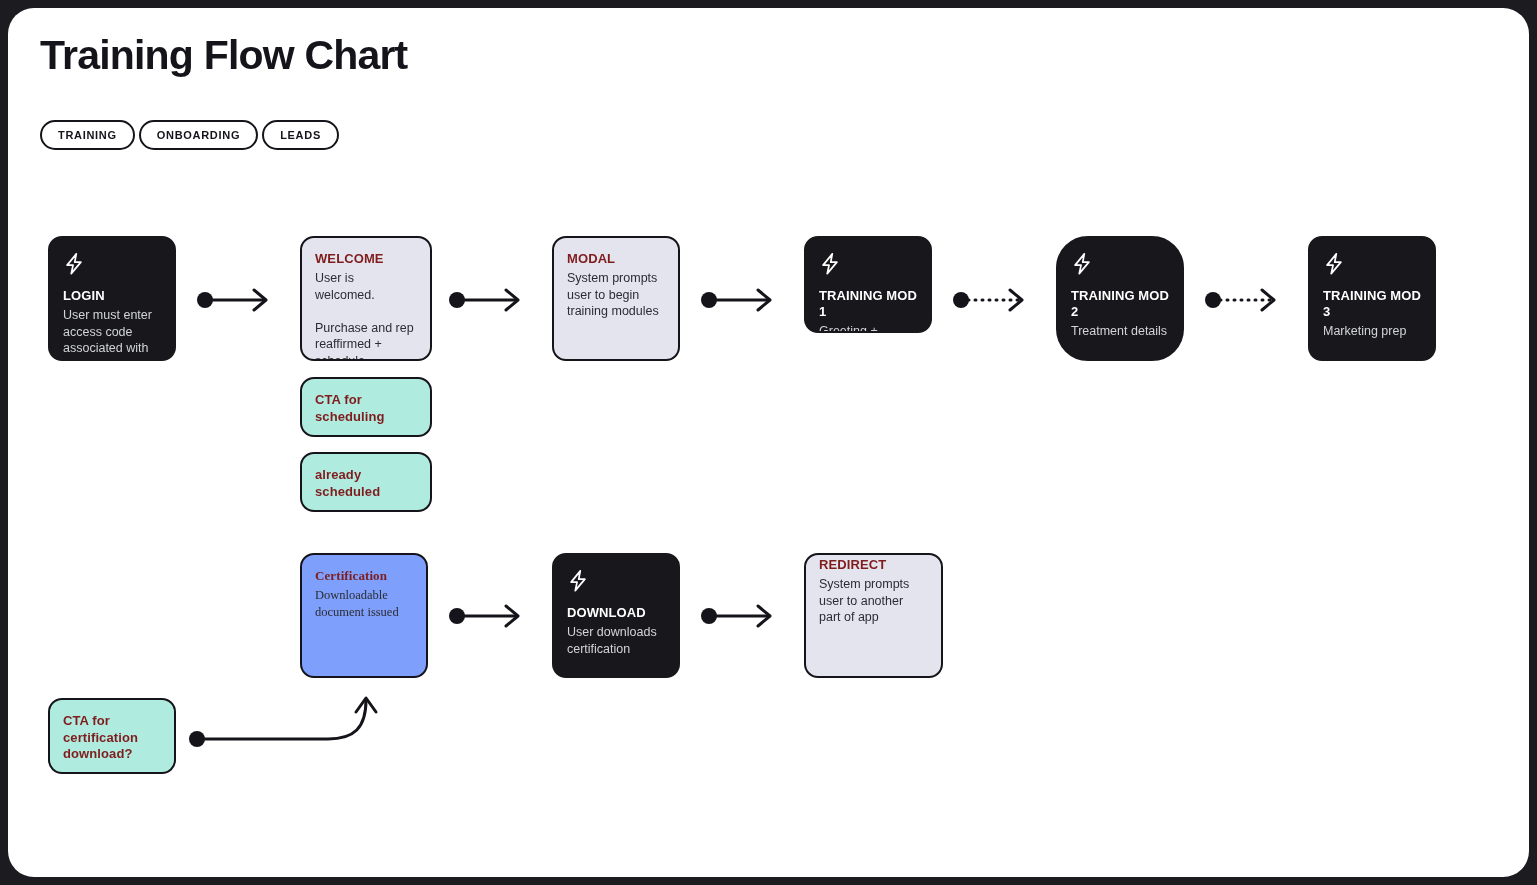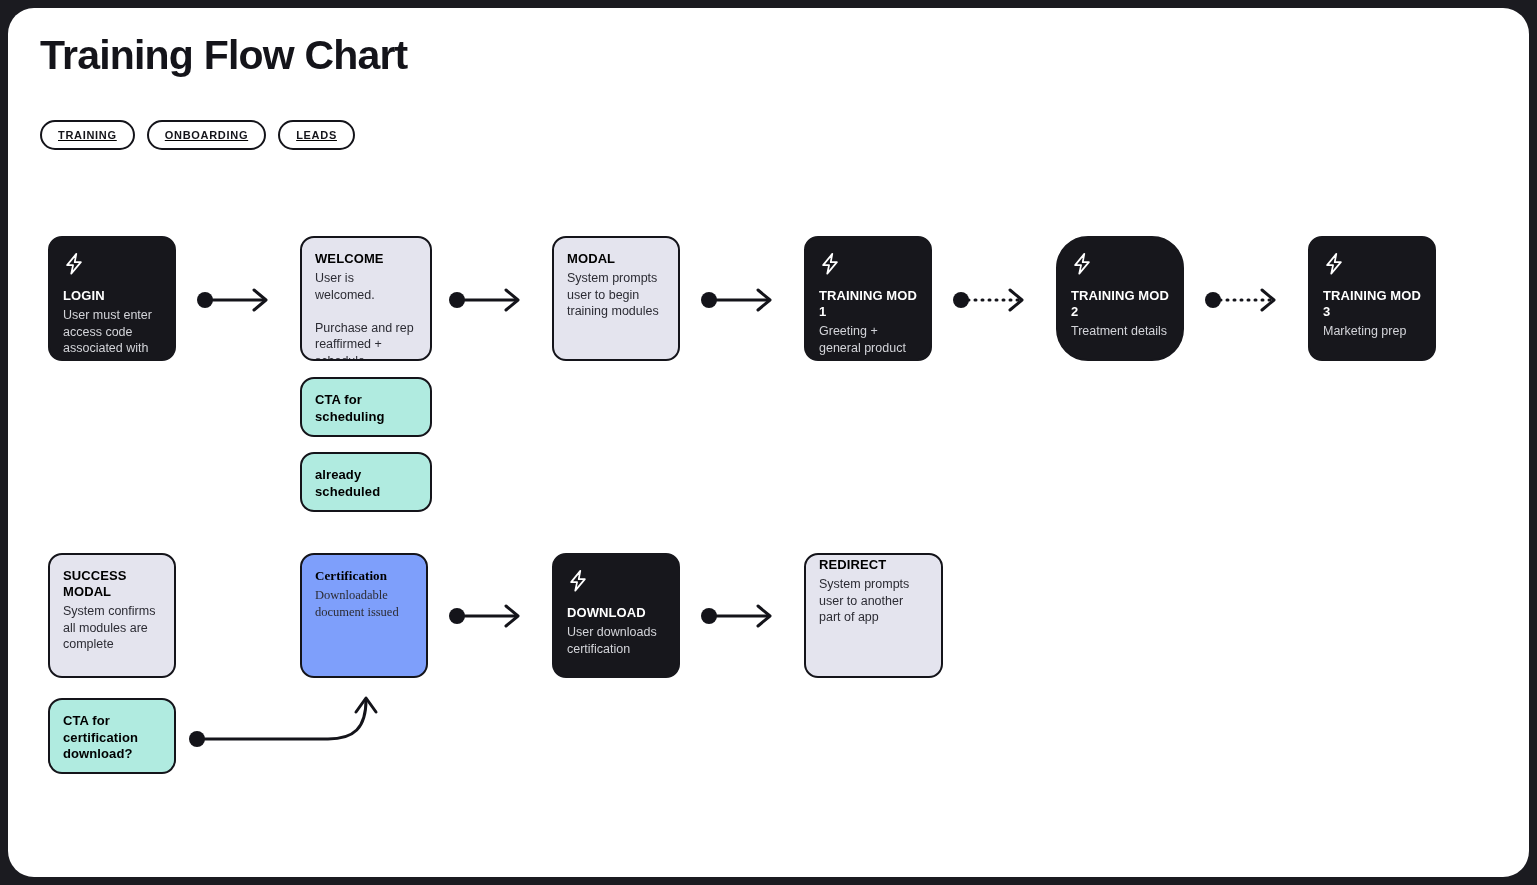--- a/index.html
+++ b/index.html
@@ -33,22 +33,21 @@
     letter-spacing: -0.8px;
     color: #14141a;
     margin: 0;
     white-space: nowrap;
   }
   .pill-row {
     position: absolute;
     left: 32px;
     top: 112px;
     display: flex;
-    gap: 12px;
-    text-decoration: underline;
+    gap: 4px;
   }
   .pill {
     border: 2px solid #14141a;
     border-radius: 999px;
     height: 30px;
     padding: 0 16px;
     display: flex;
     align-items: center;
     justify-content: center;
     font-size: 11px;
@@ -80,21 +79,21 @@
     width: 22px;
     height: 24px;
     margin-bottom: 12px;
   }
   .node-title {
     font-size: 13px;
     font-weight: bold;
     line-height: 16px;
     margin: 0 0 3px 0;
     letter-spacing: 0.1px;
-    color: #000000;
+    color: #7f1d1d;
   }
   .node.dark .node-title { color: #ffffff; }
   .node-desc {
     font-size: 12.5px;
     line-height: 16.5px;
     margin: 0;
     color: #2c2c34;
     white-space: pre-line;
   }
   .node.dark .node-desc { color: #d3d4d9; }
@@ -142,21 +141,21 @@
 
   <div class="node lavender" style="left:544px; top:228px; width:128px; height:125px; padding-top:13px;">
     <p class="node-title">MODAL</p>
     <p class="node-desc">System prompts user to begin training modules</p>
   </div>
 
   <div class="node teal" style="left:292px; top:444px; width:132px; height:60px; padding-top:13px;">
     <p class="node-title">already scheduled</p>
   </div>
 
-  <div class="node dark" style="left:796px; top:228px; width:128px; height:125px;">
+  <div class="node dark" style="left:796px; top:228px; width:128px; height:97px;">
     <svg class="bolt-icon" viewBox="0 0 24 26" fill="none">
       <path d="M14.5 2 L4.5 14.2 L11 14.2 L9 23.5 L19.5 11 L12.8 11 Z" stroke="#ffffff" stroke-width="1.9" stroke-linejoin="round" fill="none"></path>
     </svg>
     <p class="node-title">TRAINING MOD 1</p>
     <p class="node-desc">Greeting + general product info</p>
   </div>
 
   <div class="node dark" style="left:1048px; top:228px; width:128px; height:125px;border-radius:32px;">
     <svg class="bolt-icon" viewBox="0 0 24 26" fill="none">
       <path d="M14.5 2 L4.5 14.2 L11 14.2 L9 23.5 L19.5 11 L12.8 11 Z" stroke="#ffffff" stroke-width="1.9" stroke-linejoin="round" fill="none"></path>
@@ -166,24 +165,20 @@
   </div>
 
   <div class="node dark" style="left:1300px; top:228px; width:128px; height:125px;">
     <svg class="bolt-icon" viewBox="0 0 24 26" fill="none">
       <path d="M14.5 2 L4.5 14.2 L11 14.2 L9 23.5 L19.5 11 L12.8 11 Z" stroke="#ffffff" stroke-width="1.9" stroke-linejoin="round" fill="none"></path>
     </svg>
     <p class="node-title">TRAINING MOD 3</p>
     <p class="node-desc">Marketing prep</p>
   </div>
 
-  <div class="node lavender" style="left:40px; top:545px; width:128px; height:125px; padding-top:13px;">
-    <p class="node-title">SUCCESS MODAL</p>
-    <p class="node-desc">System confirms all modules are complete</p>
-  </div>
 
   <div class="node teal" style="left:40px; top:690px; width:128px; height:76px; padding-top:13px;">
     <p class="node-title">CTA for certification download?</p>
   </div>
 
   <div class="node blue" style="left:292px; top:545px; width:128px; height:125px; padding-top:13px;font-family:Liberation Serif, serif;">
     <p class="node-title">Certification</p>
     <p class="node-desc">Downloadable document issued</p>
   </div>
 

